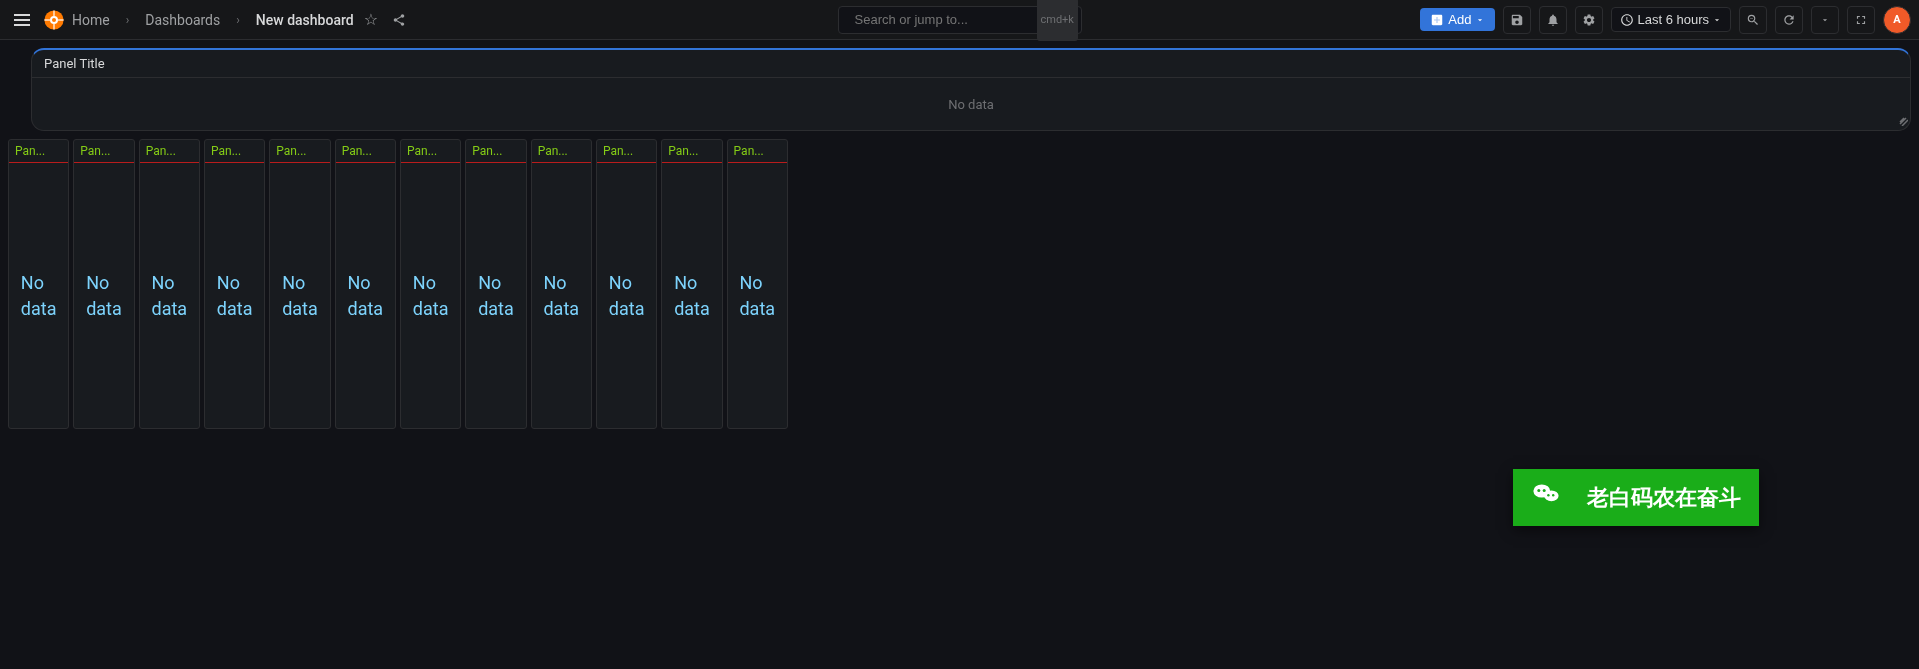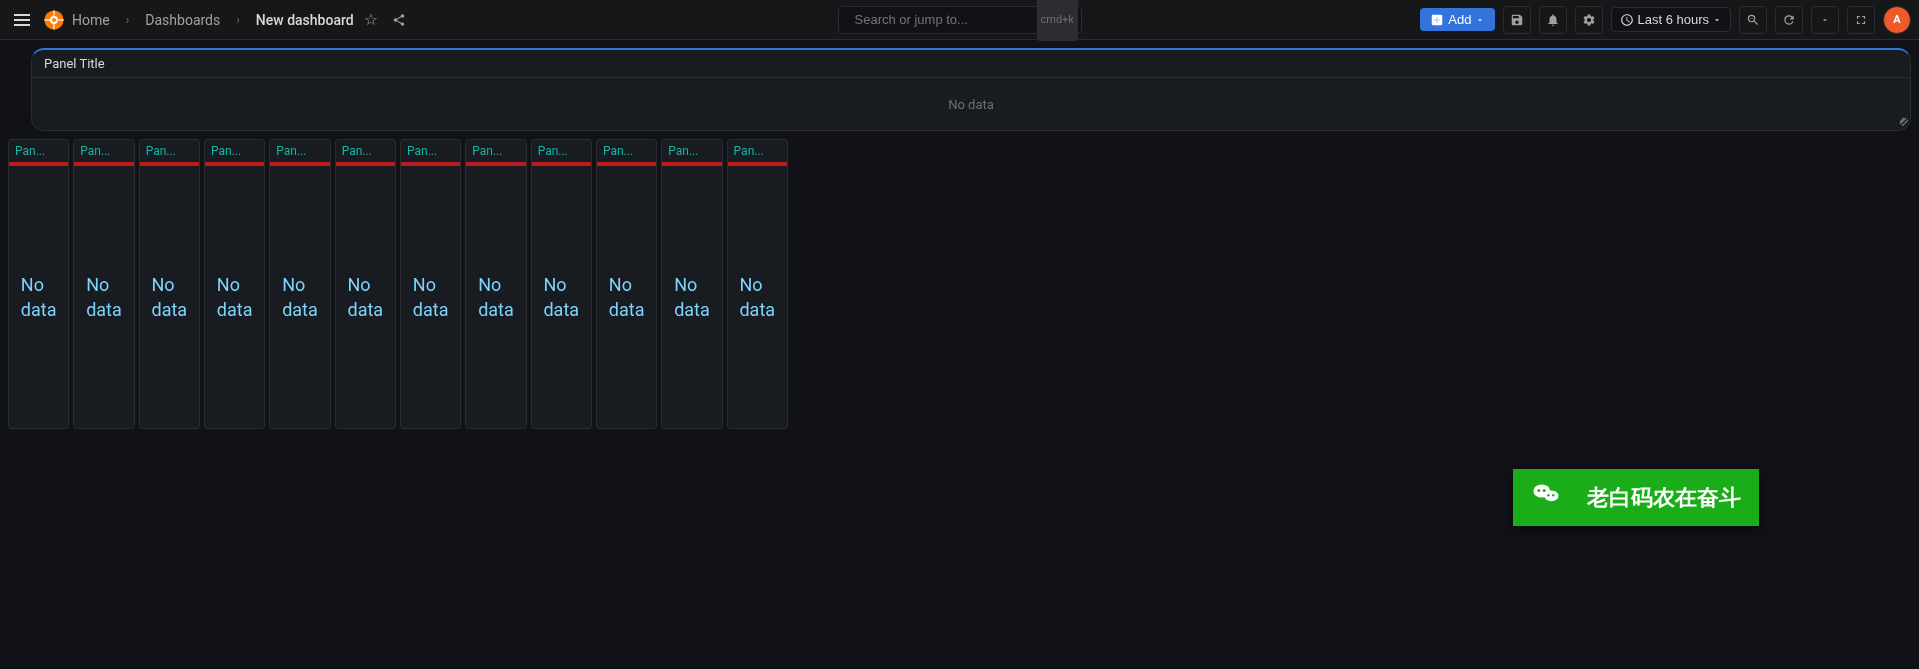--- a/index.html
+++ b/index.html
@@ -224,25 +224,25 @@
       min-height: 290px;
       border: 1px solid #2c2d30;
       background: #181b1f;
       border-radius: 3px;
       display: flex;
       flex-direction: column;
     }
     .panel-small-header {
       padding: 4px 6px;
       font-size: 12px;
-      color: #14b8a6;
+      color: #84cc16;
       white-space: nowrap;
       overflow: hidden;
       text-overflow: ellipsis;
-      border-bottom: 4px solid #b91c1c;
+      border-bottom: 1px solid #b91c1c;
     }
     .panel-small-body {
       flex: 1;
       display: flex;
       align-items: center;
       justify-content: center;
       flex-direction: column;
       gap: 2px;
     }
     .no-data-text {

